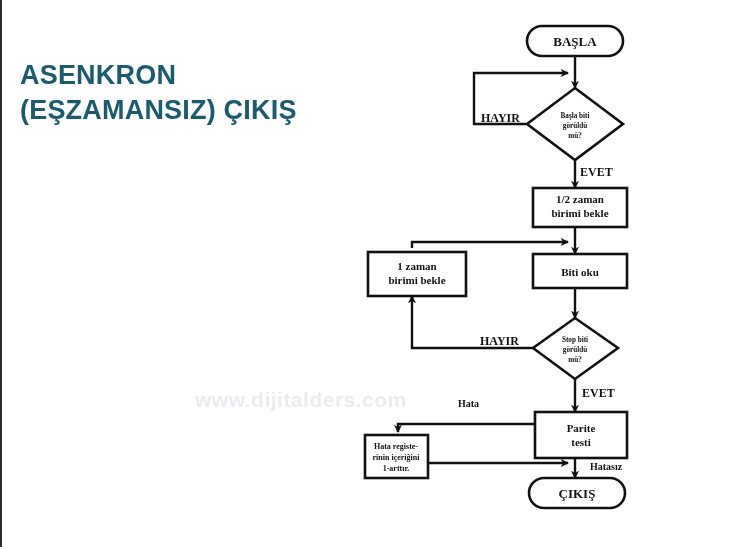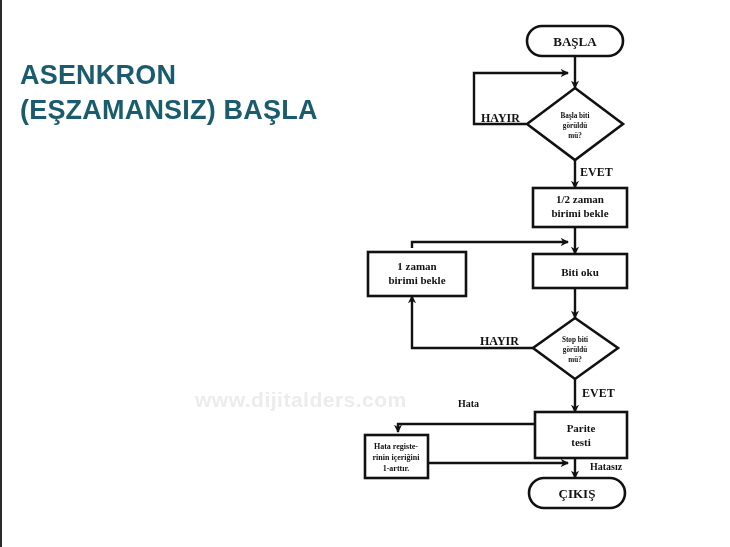--- a/index.html
+++ b/index.html
@@ -67,21 +67,21 @@
     stroke-width: 2.4;
     fill: none;
   }
 </style>
 </head>
 <body>
 
 <div id="slide">
 
   <div id="title">ASENKRON
-(EŞZAMANSIZ) BAŞLA</div>
+(EŞZAMANSIZ) ÇIKIŞ</div>
 
   <div id="watermark">www.dijitalders.com</div>
 
   <svg id="flow" width="730" height="547" viewBox="0 0 730 547">
 
     <defs>
       <marker id="ah" markerWidth="9" markerHeight="9" refX="7.4" refY="4.5" orient="auto" markerUnits="userSpaceOnUse">
         <path d="M0,0.4 L8.4,4.5 L0,8.6 L2.6,4.5 Z" fill="#111111"></path>
       </marker>
     </defs>

